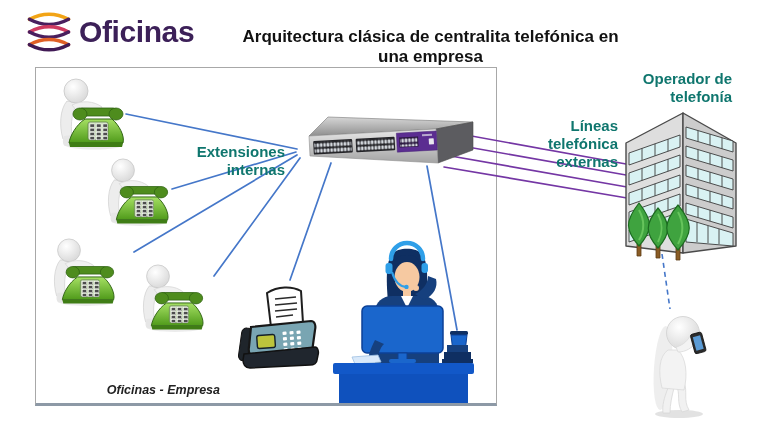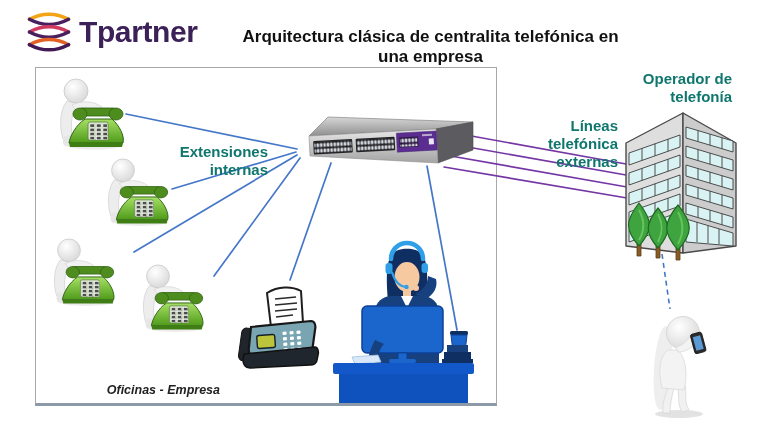--- a/index.html
+++ b/index.html
@@ -11,21 +11,21 @@
   .logo-text{font-size:30px;font-weight:700;color:#3c2058;letter-spacing:-0.4px;}
   .title{position:absolute;left:228px;top:27px;width:405px;text-align:center;
          font-size:17px;font-weight:700;color:#111;z-index:4;}
   
   .office-box{position:absolute;left:35px;top:67px;width:462px;height:339px;box-sizing:border-box;
               border:1px solid #a8a8a8;border-bottom:3px solid #8d99a6;z-index:1;}
   
   .art{position:absolute;left:0;top:0;width:768px;height:435px;z-index:2;}
   
   .lbl{position:absolute;z-index:3;color:#0f766e;font-weight:600;font-size:15px;line-height:1.2;text-align:right;}
-  .lbl-ext{left:132px;top:143px;width:136px;}
+  .lbl-ext{left:149px;top:143px;width:136px;}
   .lbl-pbx{left:317px;top:91px;width:150px;}
   .lbl-lines{left:506px;top:117px;width:112px;}
   .lbl-oper{left:638px;top:70px;width:94px;}
   .office-lbl{left:60px;top:383px;width:160px;text-align:right;font-style:italic;font-size:12.5px;color:#222;}
 </style>
 </head>
 <body>
 
 <div class="stage">
 
@@ -33,21 +33,21 @@
     <svg class="logo-icon" viewBox="0 0 40 38">
       <g fill="none" stroke-linecap="round" stroke-width="3">
         <path d="M3,8 Q20,-1 37,8" stroke="#f2a416"></path>
         <path d="M3,8 Q20,17 37,8" stroke="#4a1f5e"></path>
         <path d="M3,19 Q20,10 37,19" stroke="#cf3a60"></path>
         <path d="M3,19 Q20,28 37,19" stroke="#4a1f5e"></path>
         <path d="M3,30 Q20,21 37,30" stroke="#e06026"></path>
         <path d="M3,30 Q20,39 37,30" stroke="#411a55"></path>
       </g>
     </svg>
-    <span class="logo-text">Tpartner</span>
+    <span class="logo-text">Oficinas</span>
   </div>
 
   <div class="title">Arquitectura clásica de centralita telefónica en una empresa</div>
 
   <div class="office-box"></div>
 
   <svg class="art" viewBox="0 0 768 435">
     <defs>
       <radialGradient id="gHead" cx="38%" cy="32%" r="75%">
         <stop offset="0" stop-color="#ffffff"></stop>

